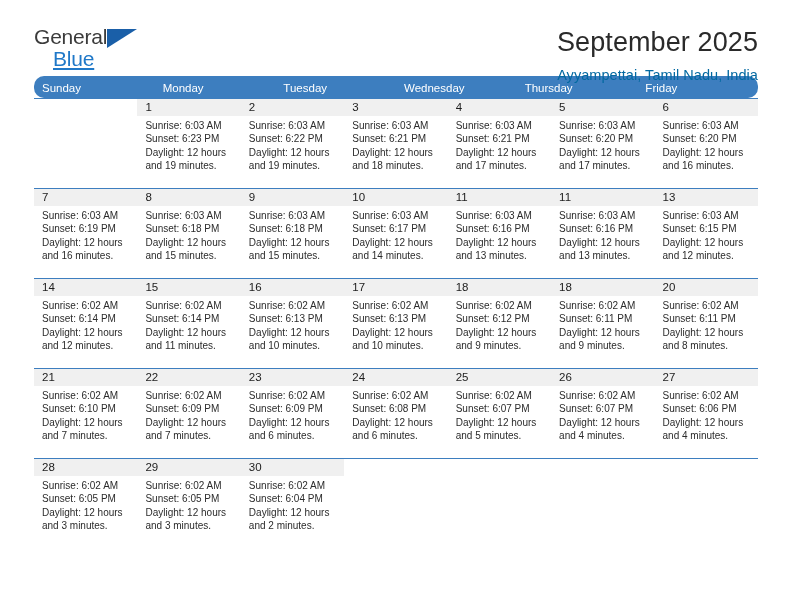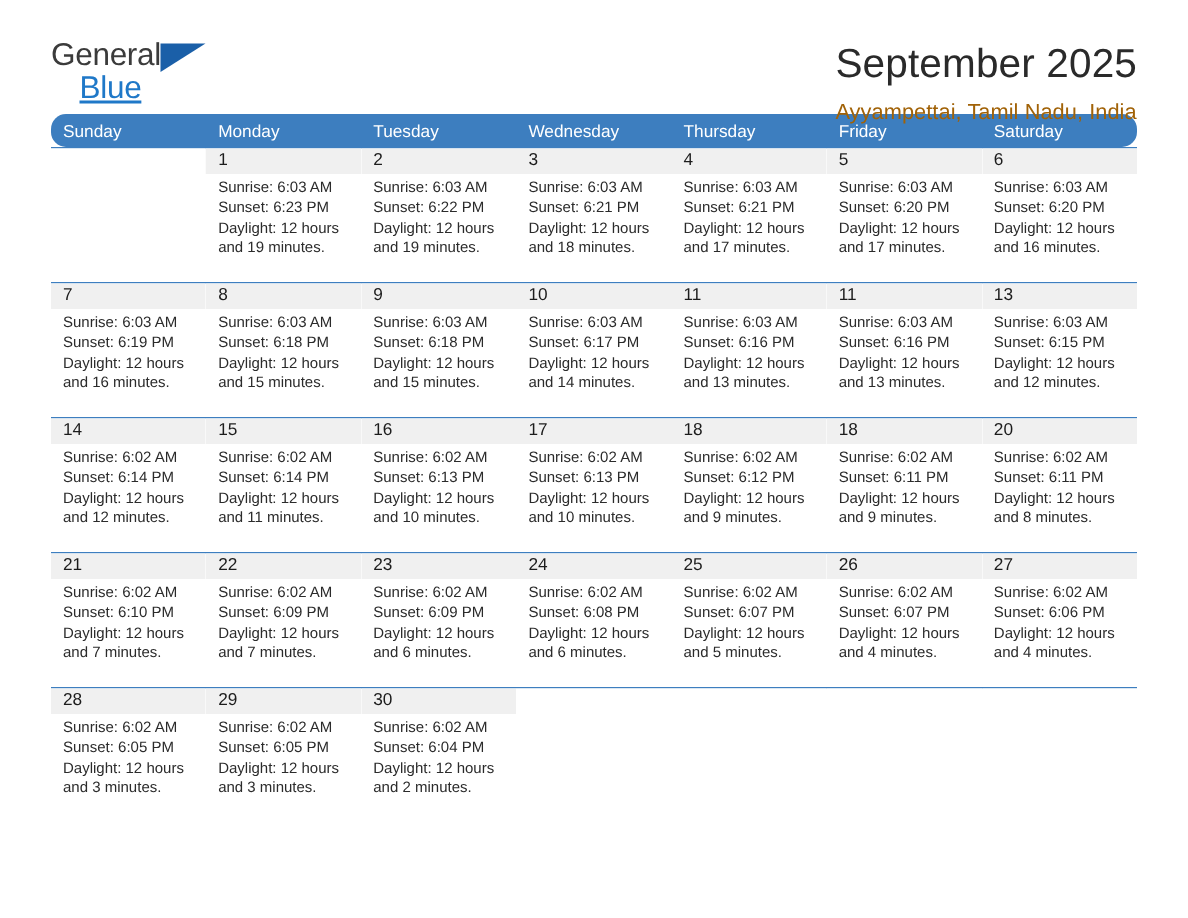--- a/index.html
+++ b/index.html
@@ -56,34 +56,34 @@
   .logo-triangle {
     position: absolute;
     left: 73px;
     top: 3px;
     width: 0; height: 0;
     border-left: 30px solid #1a5fa8;
     border-bottom: 19px solid transparent;
   }
 
   .titleblock {
-    text-align: left;
+    text-align: right;
     padding-top: 2px;
   }
   .cal-title {
     font-size: 27px;
     color: #2a2a2a;
     font-weight: normal;
     line-height: 1.1;
     margin: 0;
     letter-spacing: 0.1px;
   }
   .cal-subtitle {
     font-size: 14.5px;
-    color: #a16207;
+    color: #0369a1;
     margin-top: 9px;
     letter-spacing: 0.05px;
   }
 
   
   .calendar {
     margin: 0 34px;
     width: 724px;
   }
   .dow-row {
@@ -152,21 +152,20 @@
 
   <div class="calendar">
 
     <div class="dow-row">
       <div class="dow">Sunday</div>
       <div class="dow">Monday</div>
       <div class="dow">Tuesday</div>
       <div class="dow">Wednesday</div>
       <div class="dow">Thursday</div>
       <div class="dow">Friday</div>
-      <div class="dow">Saturday</div>
     </div>
 
     <div class="week">
       <div class="day empty">
         <div class="day-num-band"></div>
         <div class="day-lines">
           <div class="day-line"></div>
           <div class="day-line"></div>
           <div class="day-line"></div>
           <div class="day-line"></div>

